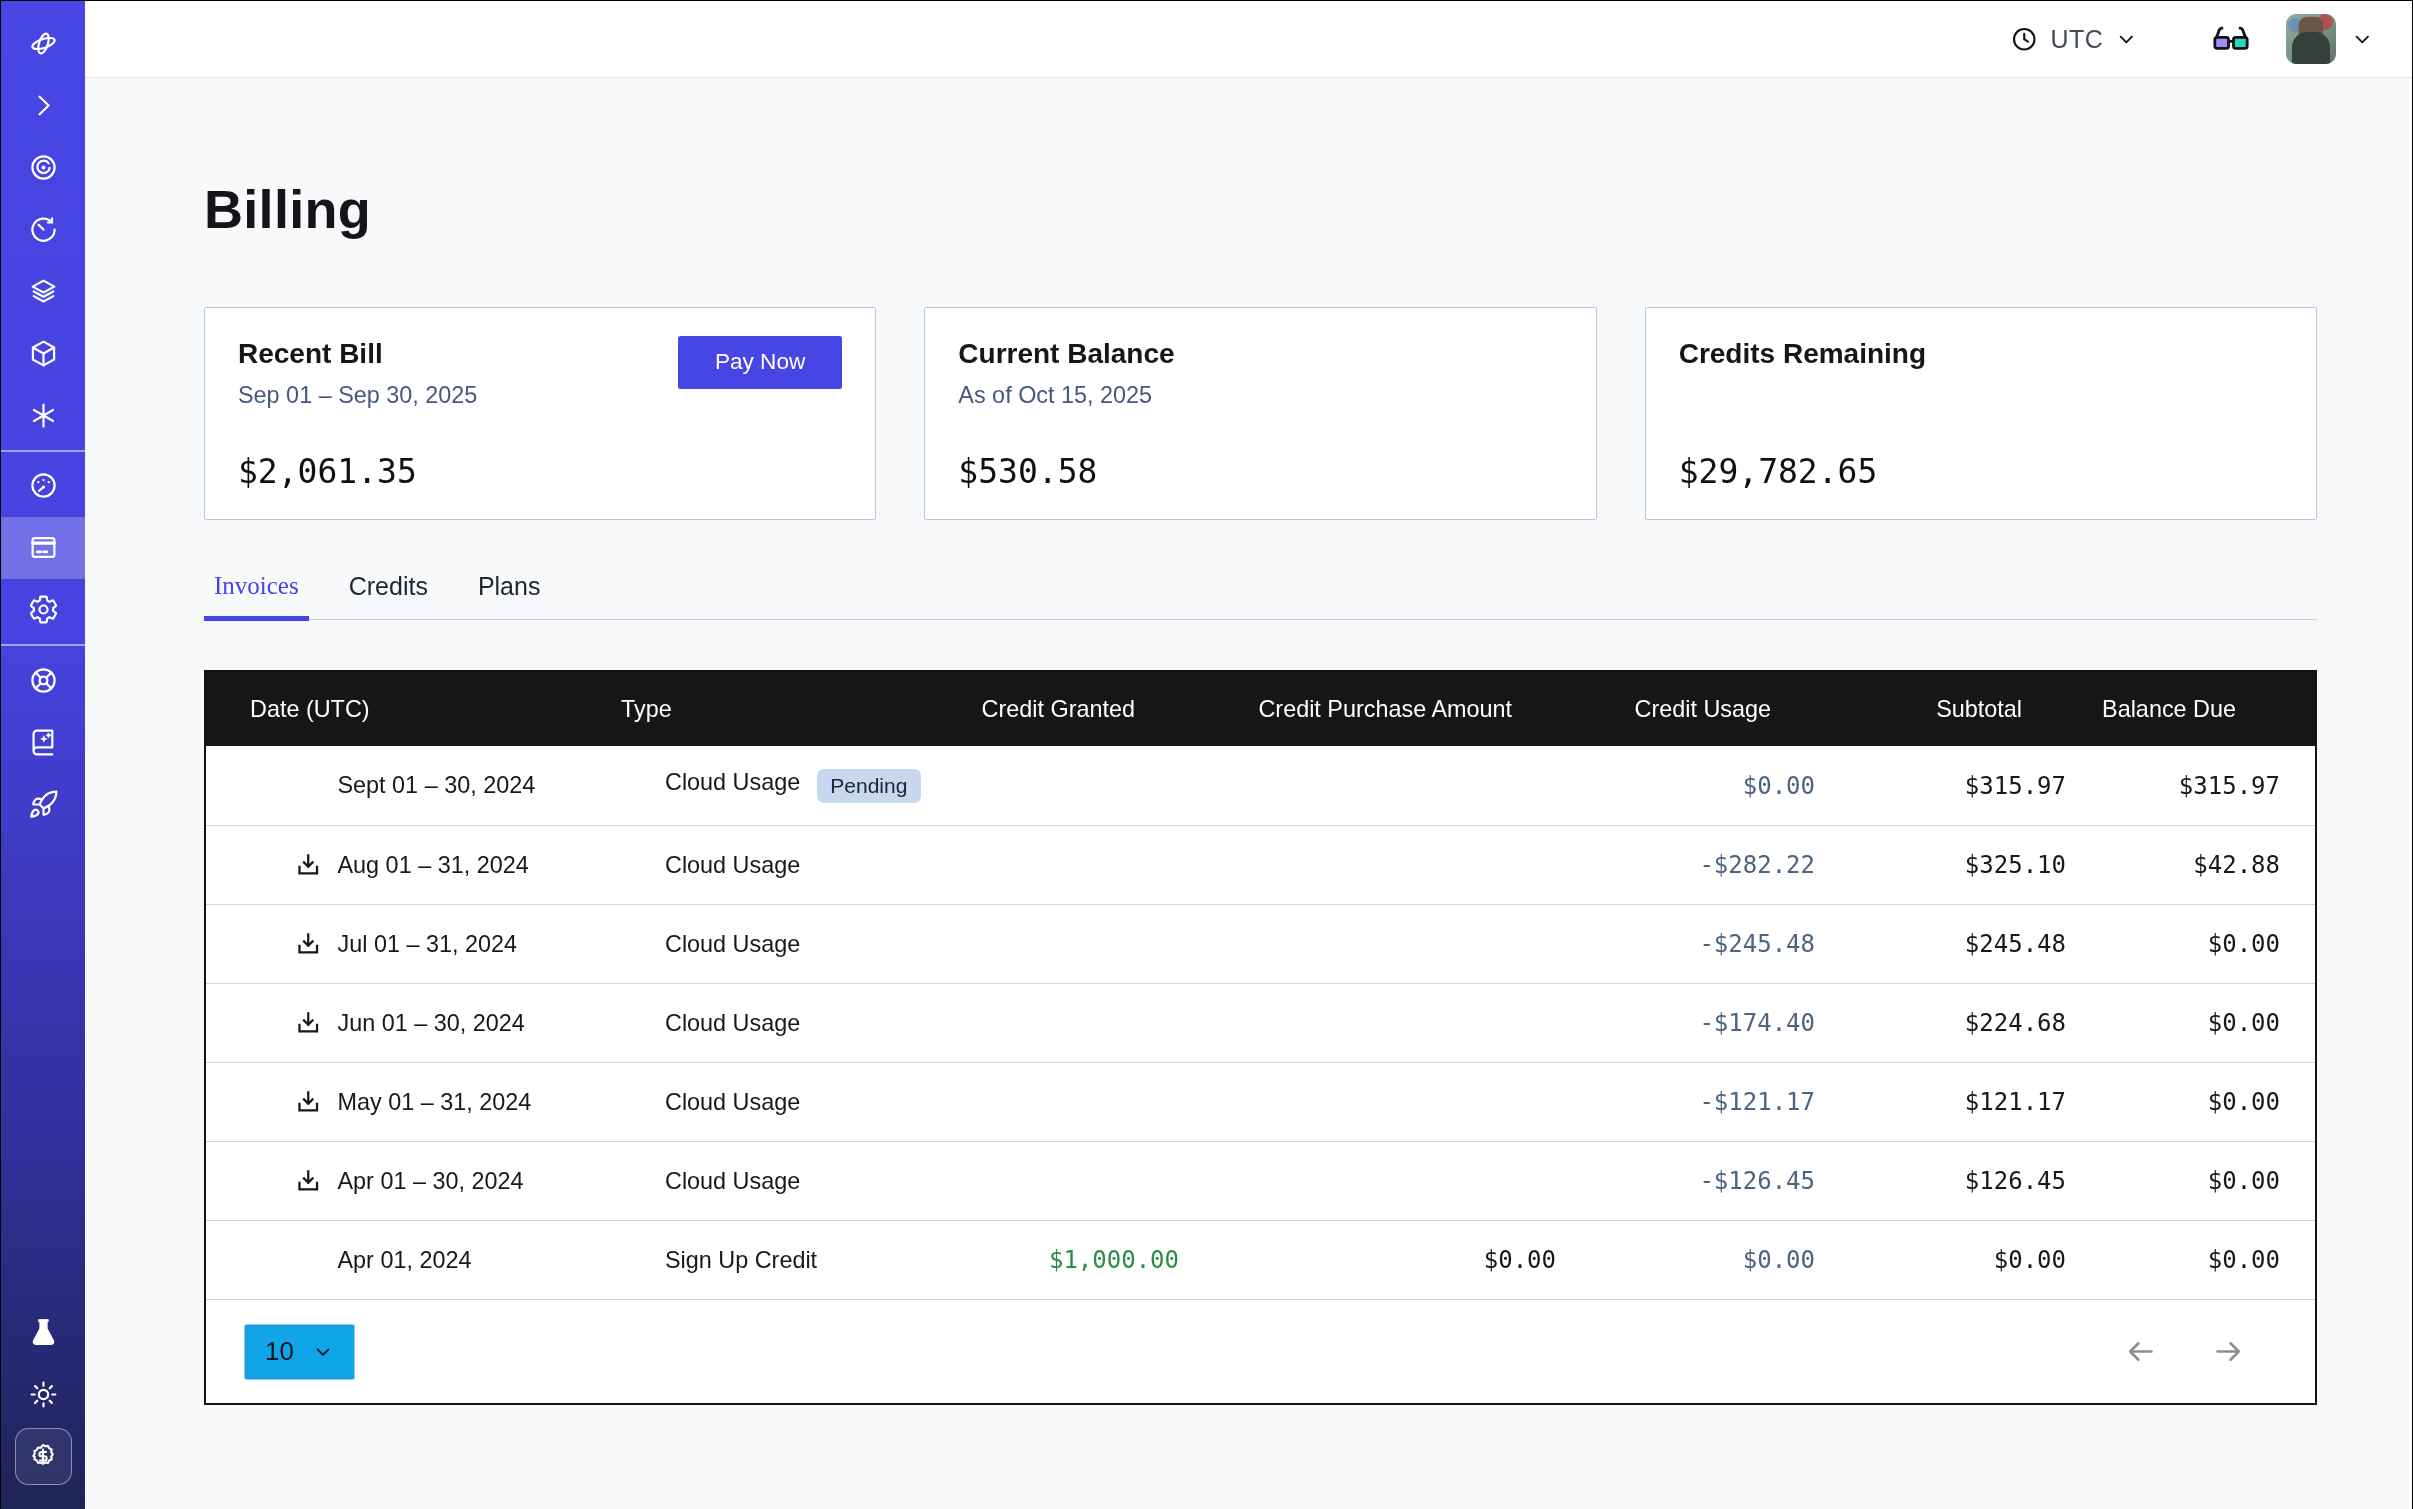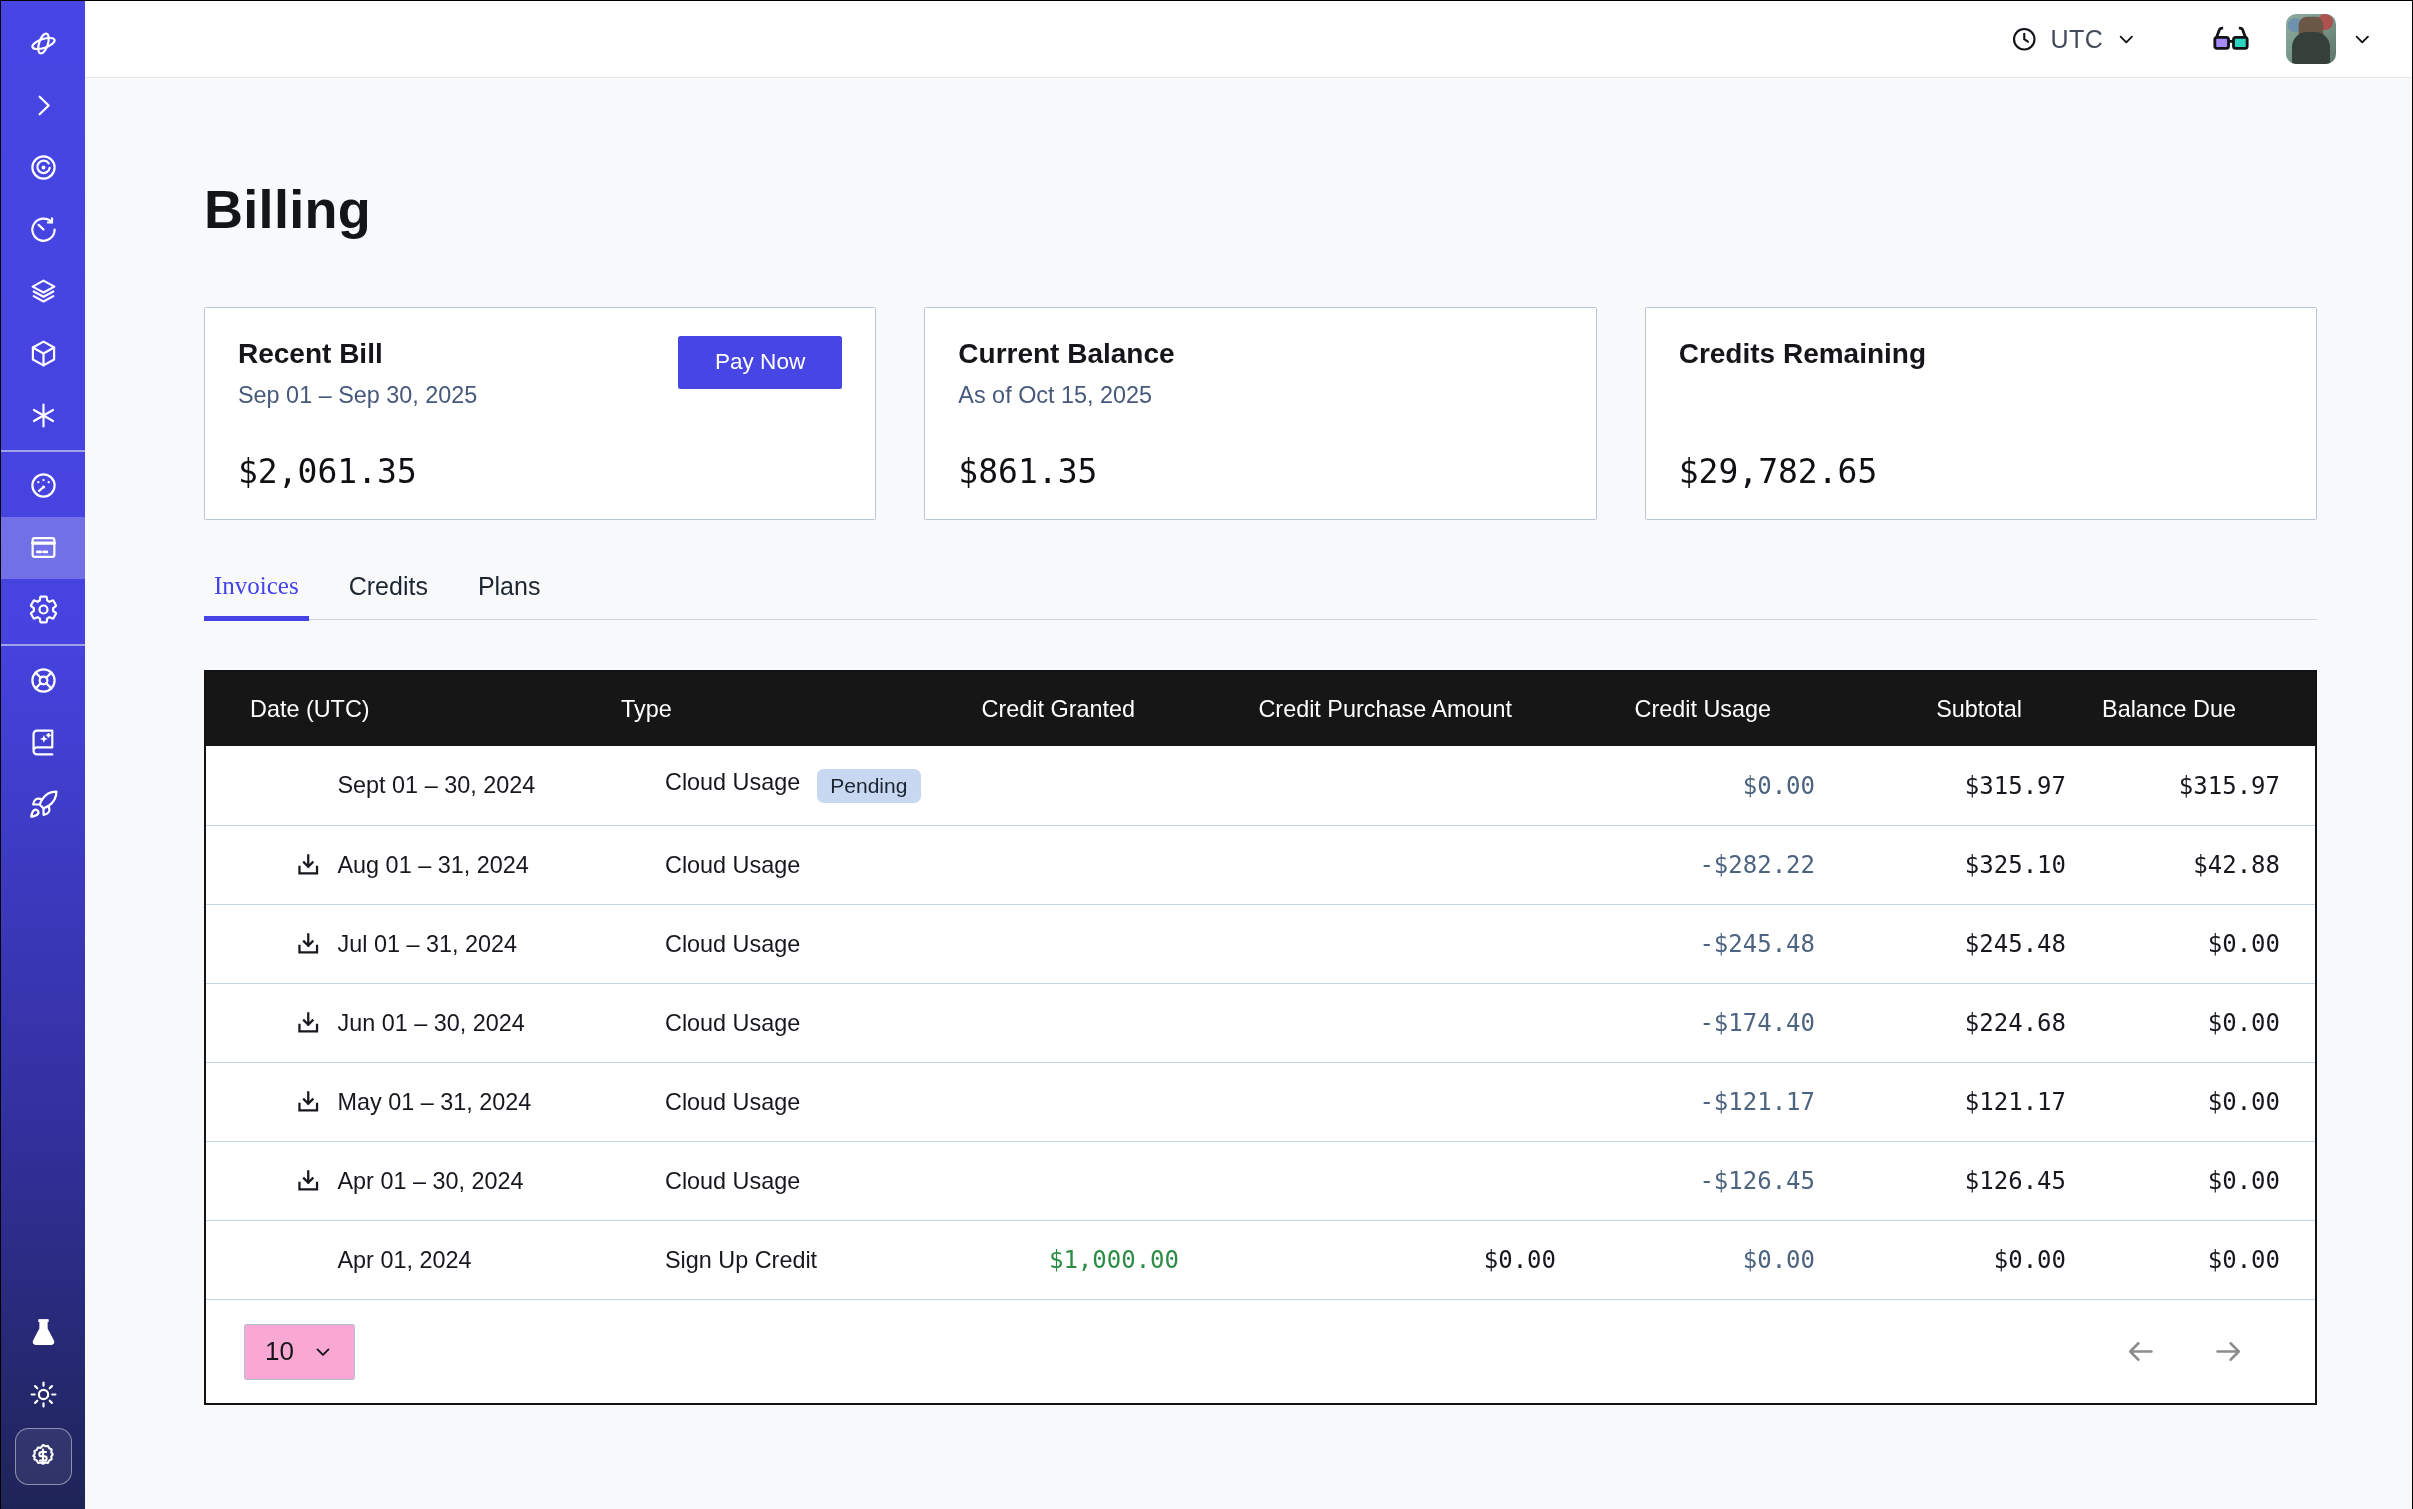--- a/index.html
+++ b/index.html
@@ -90,21 +90,21 @@
   .c-balance  { width: 263px; text-align: right; padding-right: 82px; }
   .dl { width: 28.5px; height: 28.5px; flex: 0 0 28.5px; display: inline-flex; }
   .dl svg { width: 28.5px; height: 28.5px; }
   .mono { font-family: "DejaVu Sans Mono", monospace; font-size: 24px; }
   .usage-val { color: #4D6480; }
   .green { color: #2C8C46; }
   .badge { background: #C9D8F1; color: #1B2430; font-size: 21px; padding: 6.7px 13.4px; border-radius: 6.7px; margin-left: 16.7px; line-height: 1; }
   .tfoot { border-top: 1.7px solid #C7D5E7; height: 104px; display: flex; align-items: center; justify-content: space-between; padding: 0 38px; }
   .pagesize {
     display: flex; align-items: center; gap: 18.4px; border: 1.7px solid #AEBDD3; border-radius: 2.5px;
-    padding: 11.7px 20px; font-size: 26px; color: #15161A; background: #f9a8d4; cursor: pointer;
+    padding: 11.7px 20px; font-size: 26px; color: #15161A; background: #0ea5e9; cursor: pointer;
   }
   .pagesize svg { width: 22px; height: 22px; }
   .pager { display: flex; gap: 55px; margin-right: 32px; }
   .pager .pg-btn { cursor: pointer; display: flex; }
   .pager svg { width: 33px; height: 33px; }
 </style>
 </head>
 <body>
 
 <aside class="sidebar">
@@ -291,21 +291,21 @@
             <div class="card-title">Recent Bill</div>
             <div class="card-sub">Sep 01 – Sep 30, 2025</div>
           </div>
           <button class="paynow">Pay Now</button>
         </div>
         <div class="card-amount">$2,061.35</div>
       </div>
       <div class="card">
         <div class="card-title">Current Balance</div>
         <div class="card-sub">As of Oct 15, 2025</div>
-        <div class="card-amount">$861.35</div>
+        <div class="card-amount">$530.58</div>
       </div>
       <div class="card">
         <div class="card-title">Credits Remaining</div>
         <div class="card-sub"></div>
         <div class="card-amount">$29,782.65</div>
       </div>
     </div>
 
     <div class="tabs">
         <div class="tab active">

